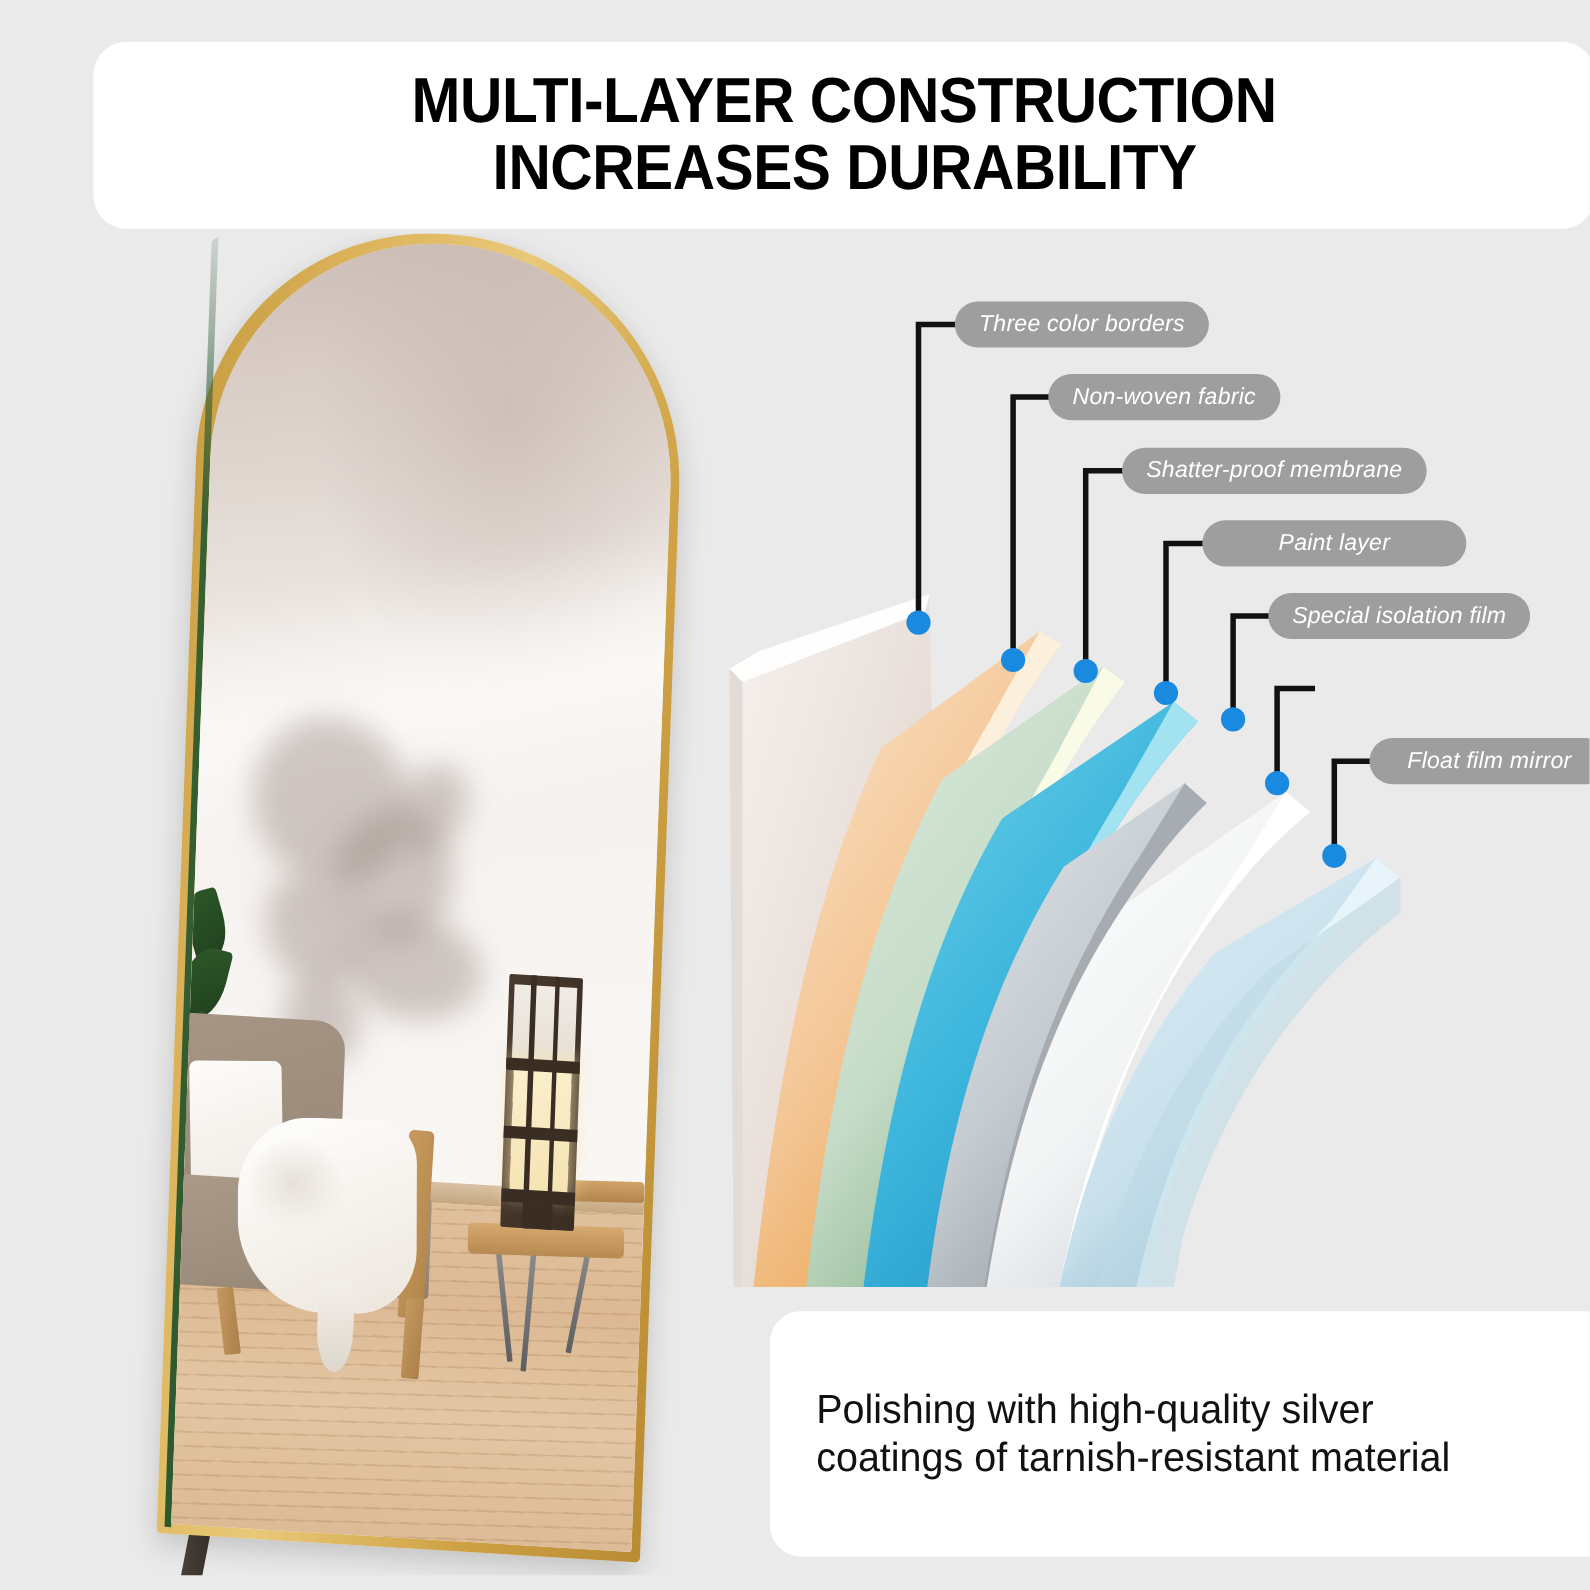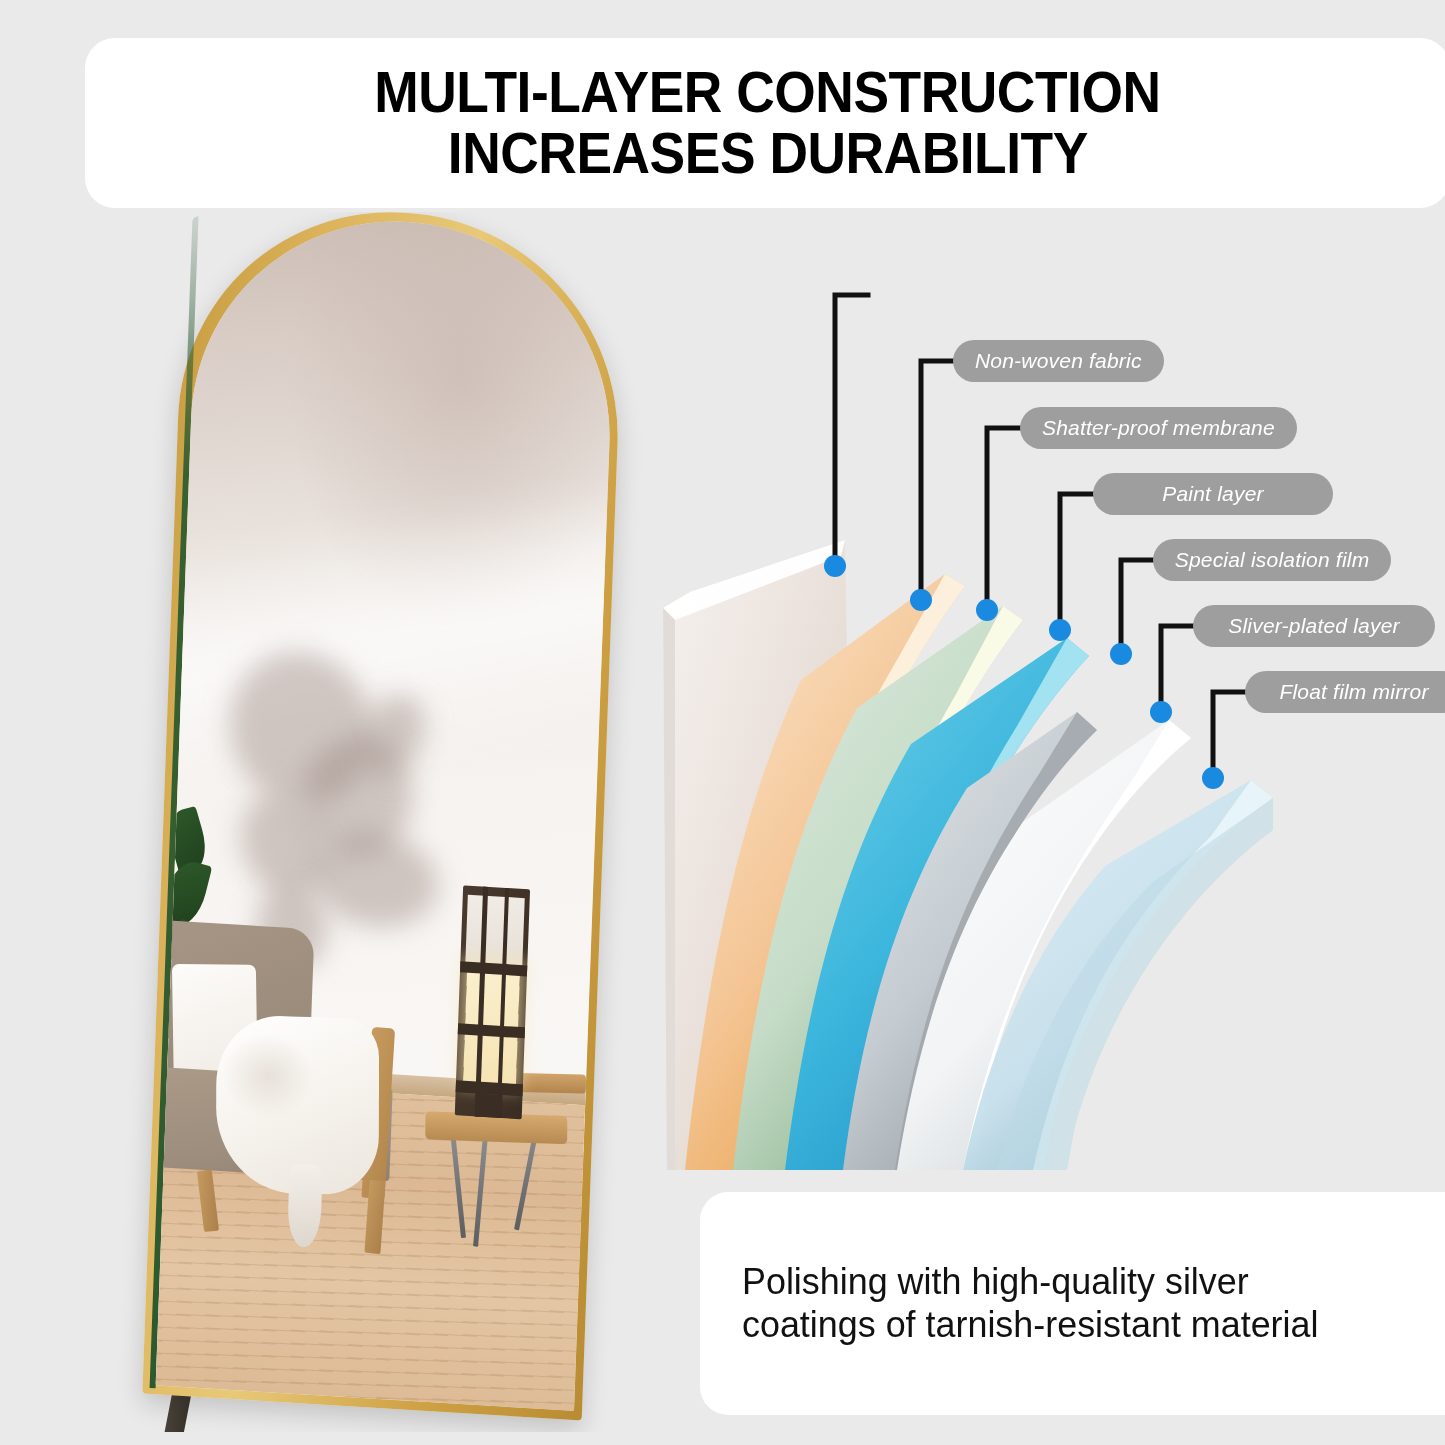--- a/index.html
+++ b/index.html
@@ -589,34 +589,34 @@
         <circle cx="876" cy="600" r="11"></circle>
         <circle cx="942" cy="610" r="11"></circle>
         <circle cx="1015" cy="630" r="11"></circle>
         <circle cx="1076" cy="654" r="11"></circle>
         <circle cx="1116" cy="712" r="11"></circle>
         <circle cx="1168" cy="778" r="11"></circle>
       </g>
     </svg>
   </div>
 
+  <div class="pill" style="left:823px; top:274px;">
+    <span>Three color borders</span>
+  </div>
   <div class="pill" style="left:975px; top:407px;">
     <span>Shatter-proof membrane</span>
   </div>
   <div class="pill" style="left:908px; top:340px;">
     <span>Non-woven fabric</span>
   </div>
   <div class="pill" style="left:1048px; top:473px; width:240px;">
     <span>Paint layer</span>
   </div>
   <div class="pill" style="left:1108px; top:539px; width:238px;">
     <span>Special isolation film</span>
-  </div>
-  <div class="pill" style="left:1148px; top:605px; width:242px;">
-    <span>Sliver-plated layer</span>
   </div>
   <div class="pill" style="left:1200px; top:671px; width:218px;">
     <span>Float film mirror</span>
   </div>
 
   <div class="caption-card">
     <div class="caption-line">Polishing with high-quality silver</div>
     <div class="caption-line">coatings of tarnish-resistant material</div>
   </div>
 

